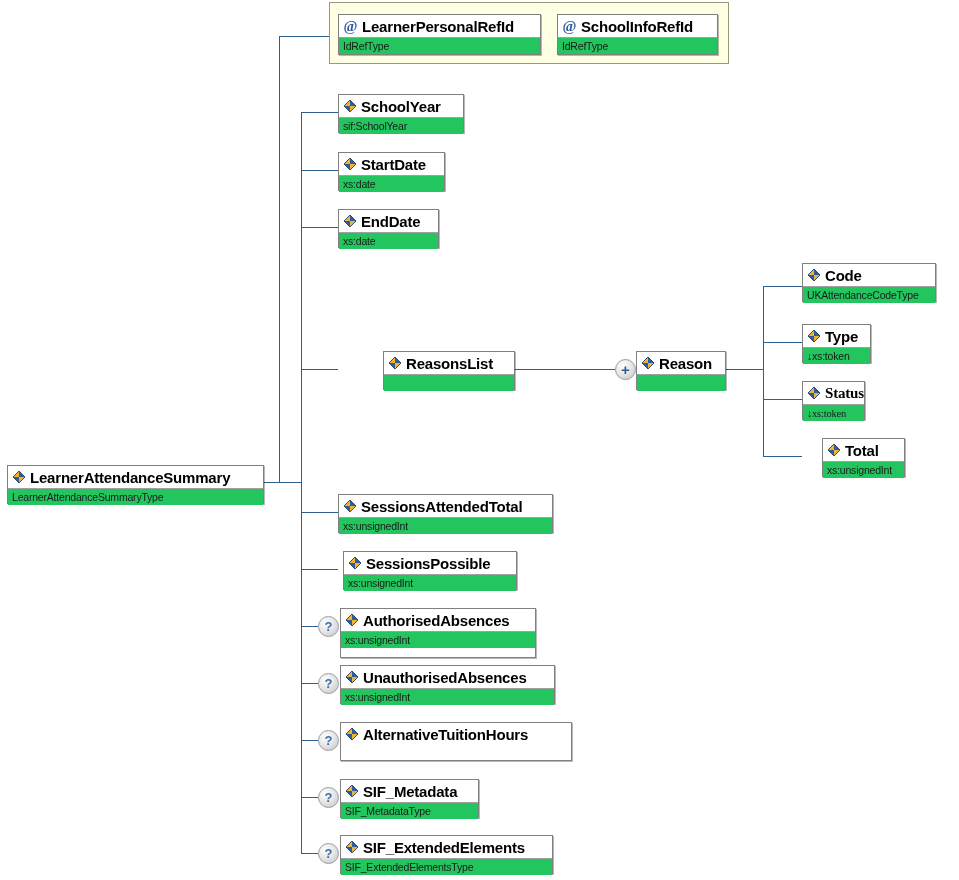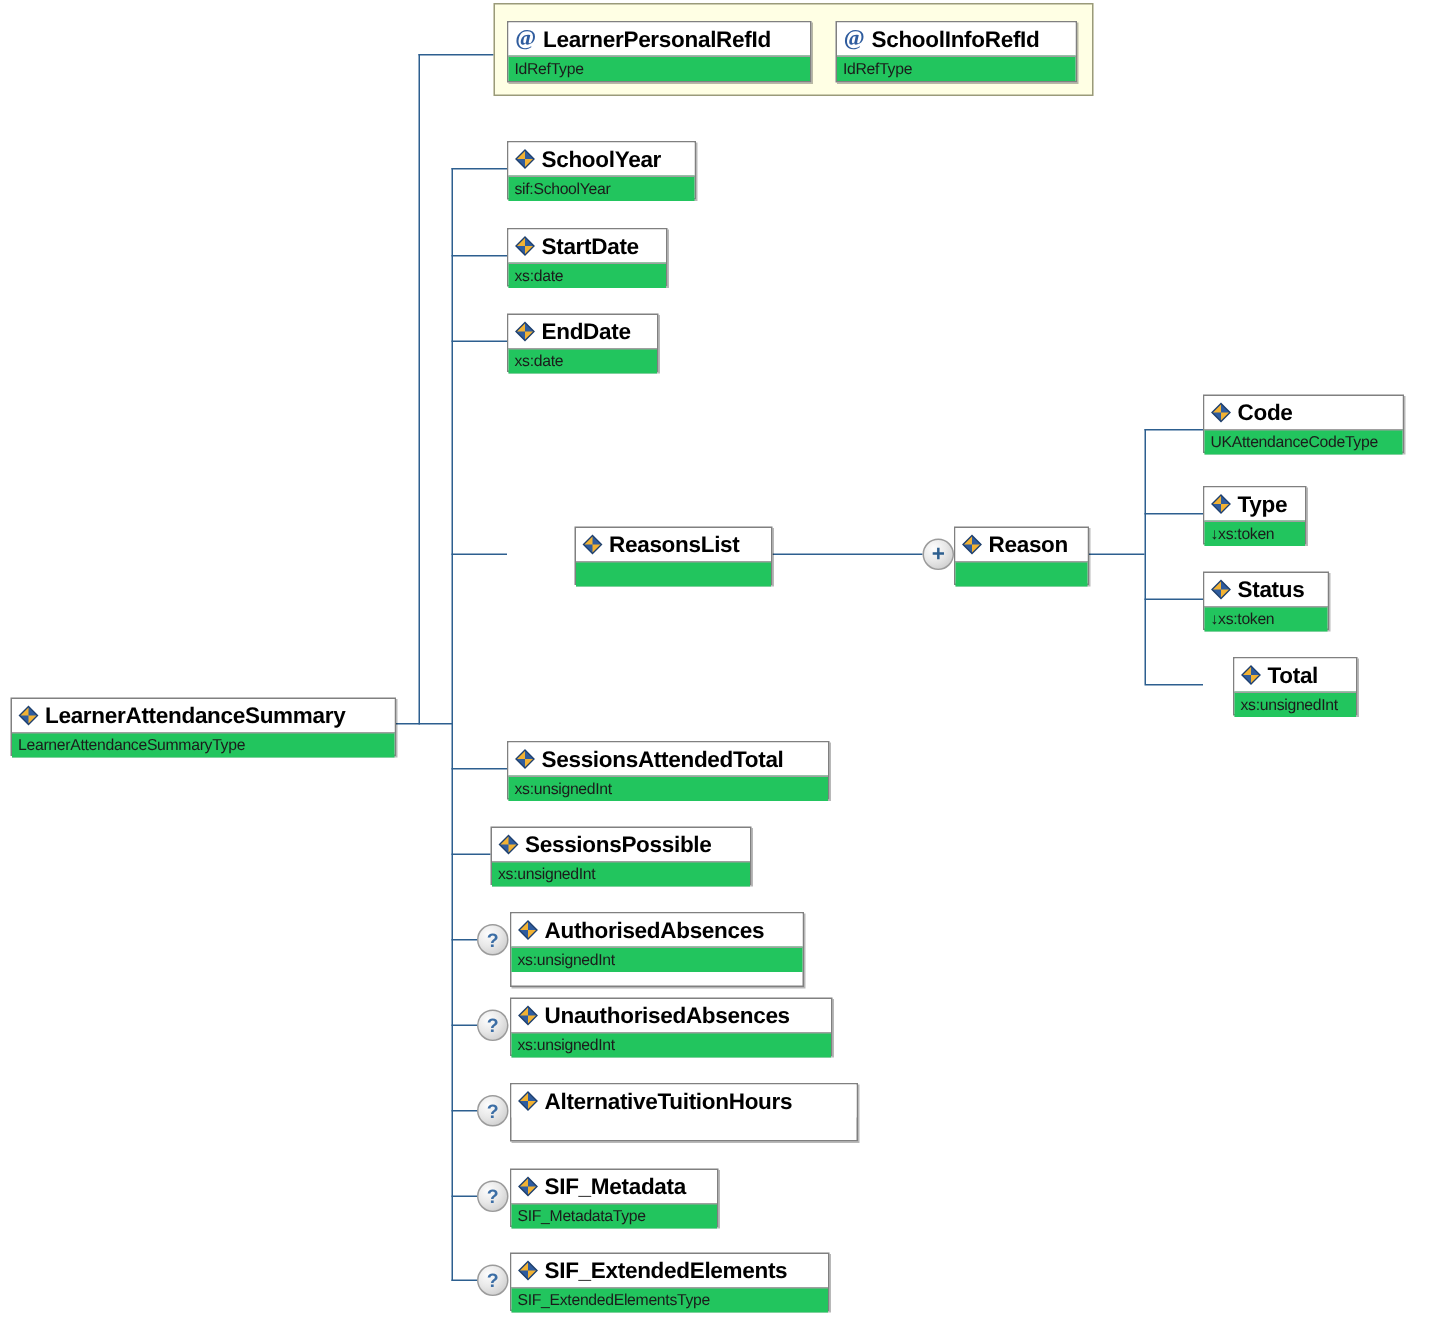--- a/index.html
+++ b/index.html
@@ -248,21 +248,21 @@
             <path d="M7,1 L13,7 L7,7 Z" fill="#2f5c9e"></path>
             <path d="M1,7 L7,7 L7,13 Z" fill="#2f5c9e"></path>
             <polygon points="7,1 13,7 7,13 1,7" fill="none" stroke="#1d3f6e" stroke-width="0.9"></polygon>
           </svg>
       </span>
       <span class="label">SessionsAttendedTotal</span>
     </div>
     <div class="type">xs:unsignedInt</div>
   </div>
 
-  <div class="node" style="left:327px; top:551px; width:174px; height:39px;">
+  <div class="node" style="left:343px; top:551px; width:174px; height:39px;">
     <div class="title">
       <span class="ico">
         <svg viewBox="0 0 14 14" width="14" height="14">
             <polygon points="7,1 13,7 7,13 1,7" fill="#f2b233"></polygon>
             <path d="M7,1 L13,7 L7,7 Z" fill="#2f5c9e"></path>
             <path d="M1,7 L7,7 L7,13 Z" fill="#2f5c9e"></path>
             <polygon points="7,1 13,7 7,13 1,7" fill="none" stroke="#1d3f6e" stroke-width="0.9"></polygon>
           </svg>
       </span>
       <span class="label">SessionsPossible</span>
@@ -401,21 +401,21 @@
             <path d="M7,1 L13,7 L7,7 Z" fill="#2f5c9e"></path>
             <path d="M1,7 L7,7 L7,13 Z" fill="#2f5c9e"></path>
             <polygon points="7,1 13,7 7,13 1,7" fill="none" stroke="#1d3f6e" stroke-width="0.9"></polygon>
           </svg>
       </span>
       <span class="label">Type</span>
     </div>
     <div class="type">↓xs:token</div>
   </div>
 
-  <div class="node" style="left:802px; top:381px; width:84px; height:39px;">
+  <div class="node" style="left:802px; top:381px; width:63px; height:39px;font-family:Liberation Serif, serif;">
     <div class="title">
       <span class="ico">
         <svg viewBox="0 0 14 14" width="14" height="14">
             <polygon points="7,1 13,7 7,13 1,7" fill="#f2b233"></polygon>
             <path d="M7,1 L13,7 L7,7 Z" fill="#2f5c9e"></path>
             <path d="M1,7 L7,7 L7,13 Z" fill="#2f5c9e"></path>
             <polygon points="7,1 13,7 7,13 1,7" fill="none" stroke="#1d3f6e" stroke-width="0.9"></polygon>
           </svg>
       </span>
       <span class="label">Status</span>

